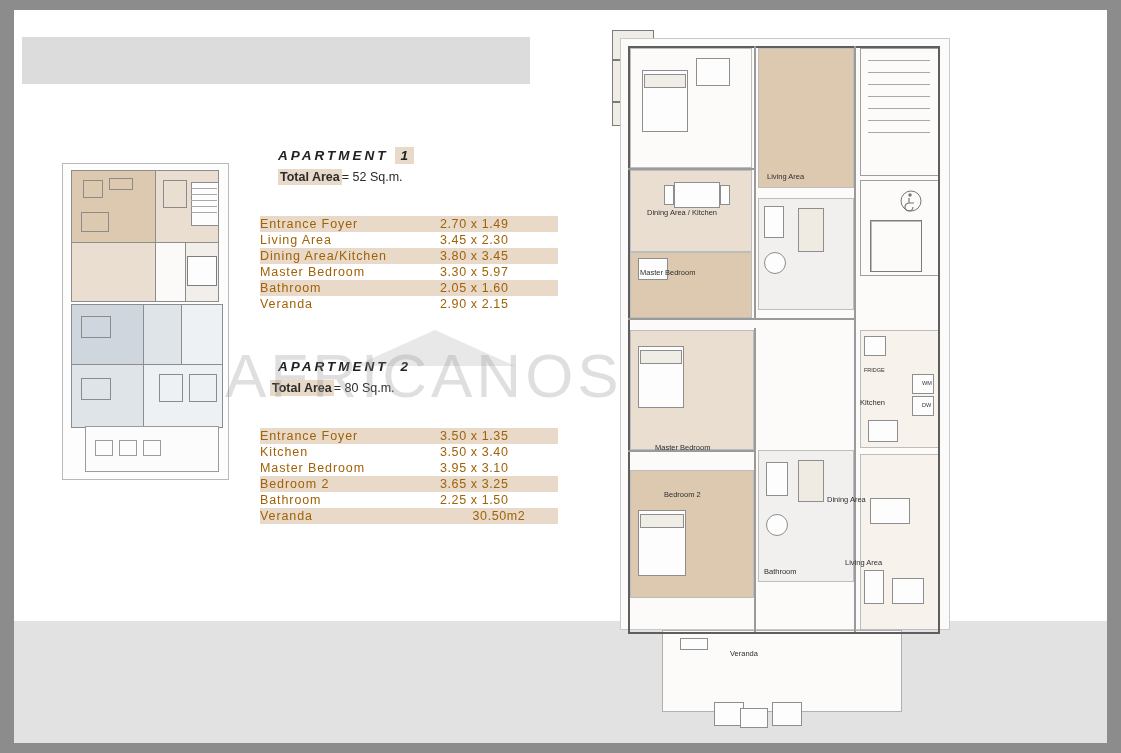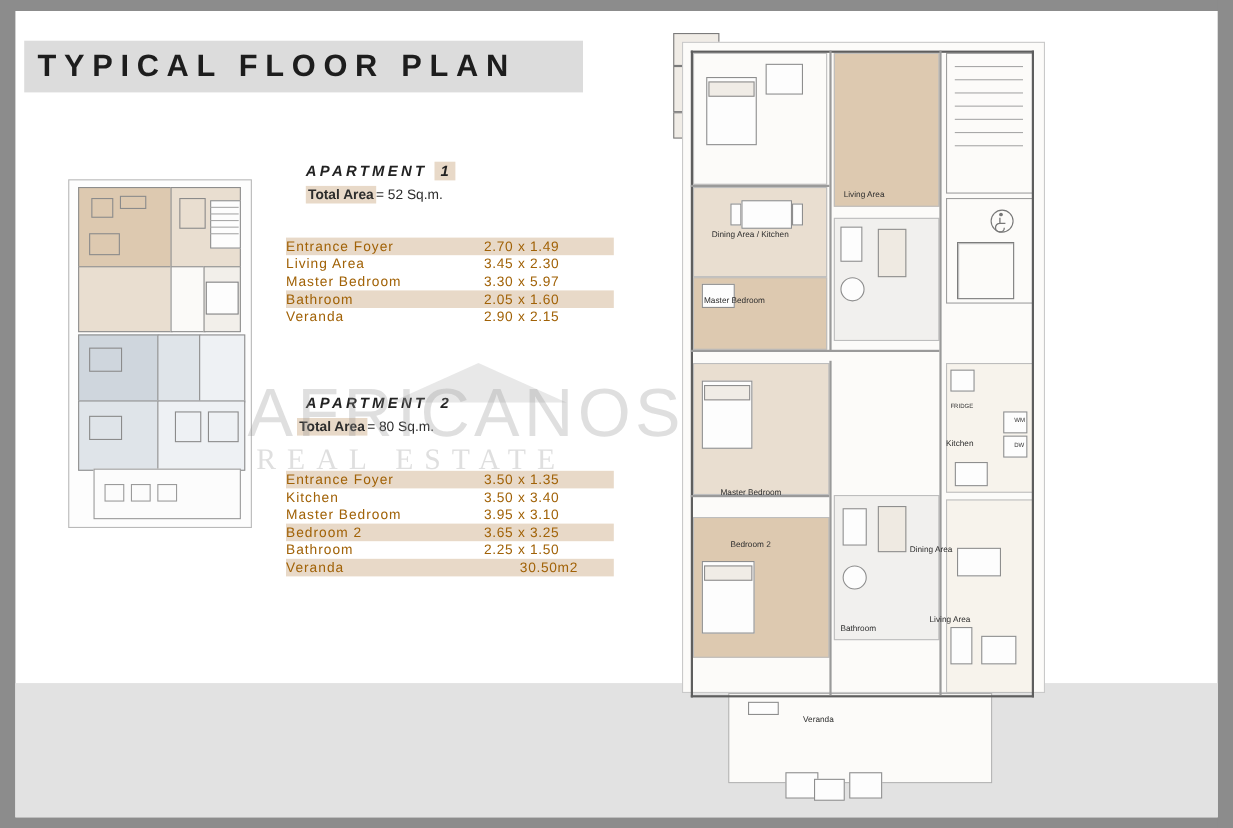--- a/index.html
+++ b/index.html
@@ -204,21 +204,20 @@
 
 <div id="page">
 
   <div class="frame-top"></div>
   <div class="frame-bottom"></div>
   <div class="frame-left"></div>
   <div class="frame-right"></div>
   <div class="bottom-band"></div>
 
   <div class="title-box"></div>
-  <div class="title-text">TYPICAL FLOOR PLAN</div>
 
   <div class="keyplan">
 
     <div class="kp-rect" style="left:8px;  top:6px;   width:84px;  height:72px;  background:#ddc9b0; border:1px solid #8d8d8d;"></div>
     <div class="kp-rect" style="left:92px; top:6px;   width:62px;  height:72px;  background:#e9ded0; border:1px solid #8d8d8d;"></div>
     <div class="kp-rect" style="left:8px;  top:78px;  width:84px;  height:58px;  background:#e9ded0; border:1px solid #8d8d8d;"></div>
     <div class="kp-rect" style="left:92px; top:78px;  width:30px;  height:58px;  background:#fbfaf8; border:1px solid #8d8d8d;"></div>
     <div class="kp-rect" style="left:122px;top:78px;  width:32px;  height:58px;  background:#f2efea; border:1px solid #8d8d8d;"></div>
 
     <div class="kp-rect" style="left:128px;top:18px;  width:26px;  height:42px;  background:#fdfdfd; border:1px solid #8d8d8d;"></div>
@@ -260,20 +259,24 @@
 
   <table class="room-table" style="left:260px; top:216px;">
     <tbody>
       <tr class="shaded">
         <td class="rname">Entrance Foyer</td>
         <td class="rdims">2.70  x  1.49</td>
       </tr>
       <tr>
         <td class="rname">Living Area</td>
         <td class="rdims">3.45  x  2.30</td>
+      </tr>
+      <tr class="shaded">
+        <td class="rname">Dining Area/Kitchen</td>
+        <td class="rdims">3.80  x  3.45</td>
       </tr>
       <tr>
         <td class="rname">Master Bedroom</td>
         <td class="rdims">3.30  x  5.97</td>
       </tr>
       <tr class="shaded">
         <td class="rname">Bathroom</td>
         <td class="rdims">2.05  x  1.60</td>
       </tr>
       <tr>
@@ -420,16 +423,15 @@
         <circle cx="11" cy="11" r="10" fill="none" stroke="#777" stroke-width="1"></circle>
         <circle cx="10" cy="5" r="1.7" fill="#777"></circle>
         <path d="M9 8 L9 13 L14 13 M9 13 a4 4 0 1 0 4 4" fill="none" stroke="#777" stroke-width="1.2"></path>
       </svg>
     </div>
   </div>
 
   <div class="watermark">
     <div class="wm-roof"></div>
     <div class="wm-main">AFRICANOS</div>
-    <div class="wm-sub">REAL ESTATE</div>
   </div>
 
 </div>
 
 </body></html>

